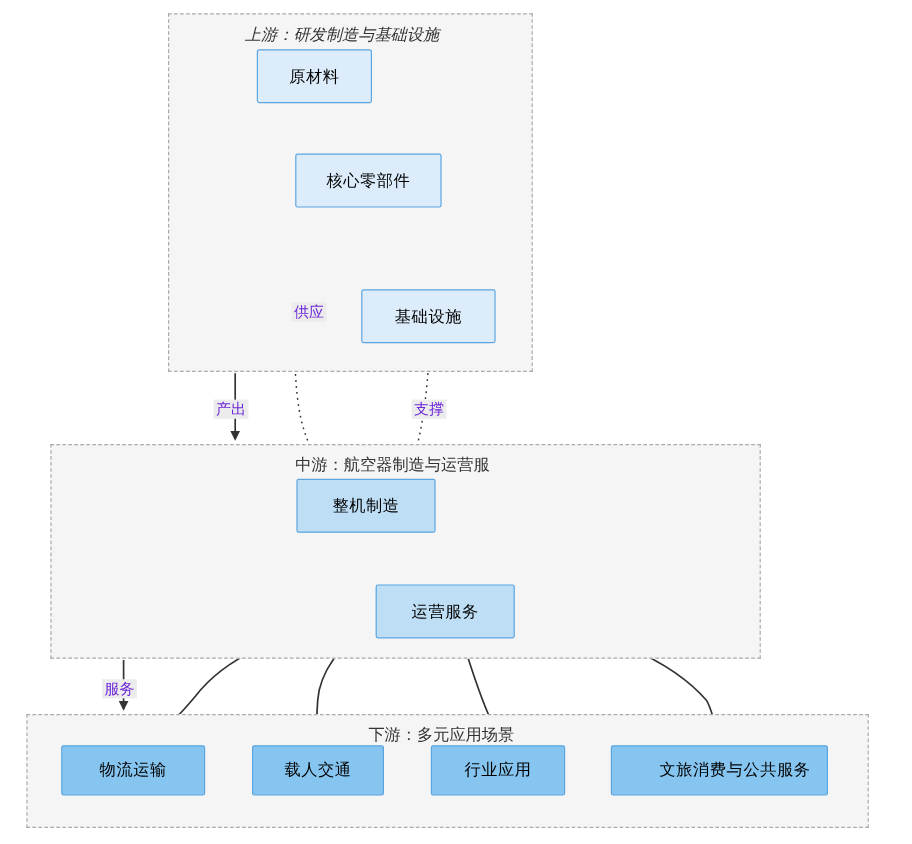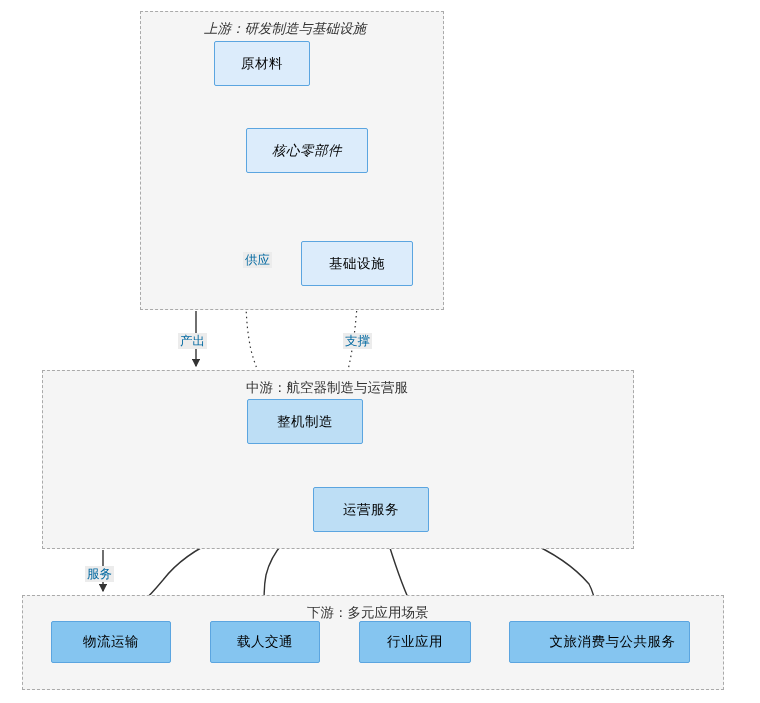--- a/index.html
+++ b/index.html
@@ -58,21 +58,21 @@
   }
   .node.tier-mid {
     background: #bddef5;
   }
   .node.tier-down {
     background: #85c5f0;
   }
   .edge-label {
     position: absolute;
     font-size: 12.5px;
-    color: #0369a1;
+    color: #6d28d9;
     background: #ececec;
     padding: 1px 2px;
     white-space: nowrap;
     line-height: 1.15;
   }
 </style>
 </head>
 <body>
 
 <div id="canvas">
@@ -117,21 +117,21 @@
   <div class="cluster-title" style="left:204px; top:22px;font-style:italic;">上游：研发制造与基础设施</div>
 
   <div class="cluster" style="left:42px; top:370px; width:592px; height:179px;"></div>
   <div class="cluster-title" style="left:246px; top:381px;">中游：航空器制造与运营服</div>
 
   <div class="cluster" style="left:22px; top:595px; width:702px; height:95px;"></div>
   <div class="cluster-title" style="left:307px; top:606px;">下游：多元应用场景</div>
 
   <div class="node tier-up" style="left:214px; top:41px; width:96px; height:45px;">原材料</div>
 
-  <div class="node tier-up" style="left:246px; top:128px; width:122px; height:45px;font-style:italic;">核心零部件</div>
+  <div class="node tier-up" style="left:246px; top:128px; width:122px; height:45px;">核心零部件</div>
 
   <div class="node tier-up" style="left:301px; top:241px; width:112px; height:45px;">基础设施</div>
 
   <div class="node tier-mid" style="left:247px; top:399px; width:116px; height:45px;">整机制造</div>
 
   <div class="node tier-mid" style="left:313px; top:487px; width:116px; height:45px;">运营服务</div>
 
   <div class="node tier-down" style="left:51px; top:621px; width:120px; height:42px;">物流运输</div>
 
   <div class="node tier-down" style="left:210px; top:621px; width:110px; height:42px;">载人交通</div>

